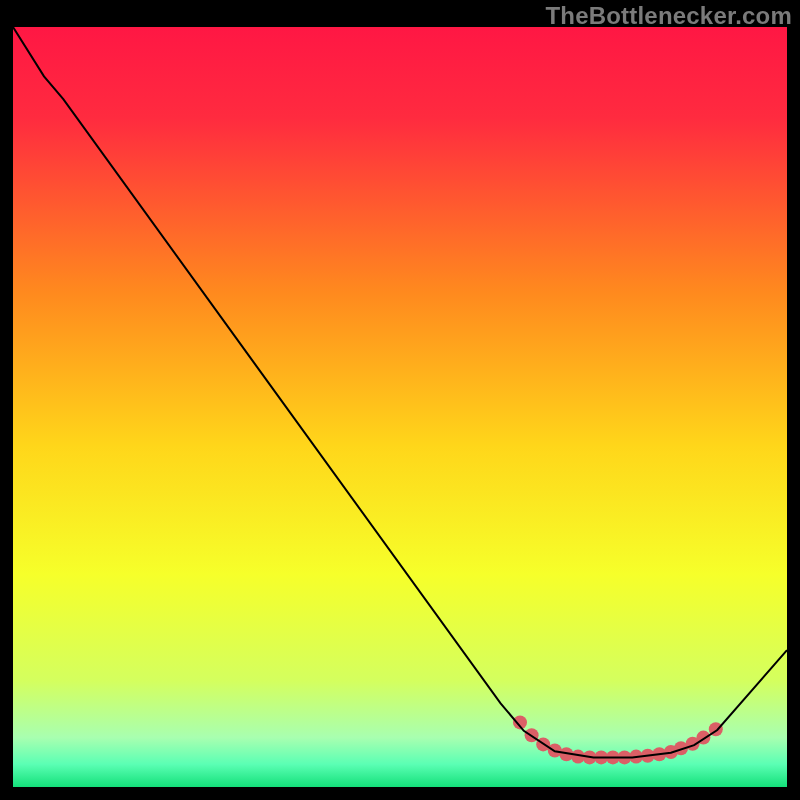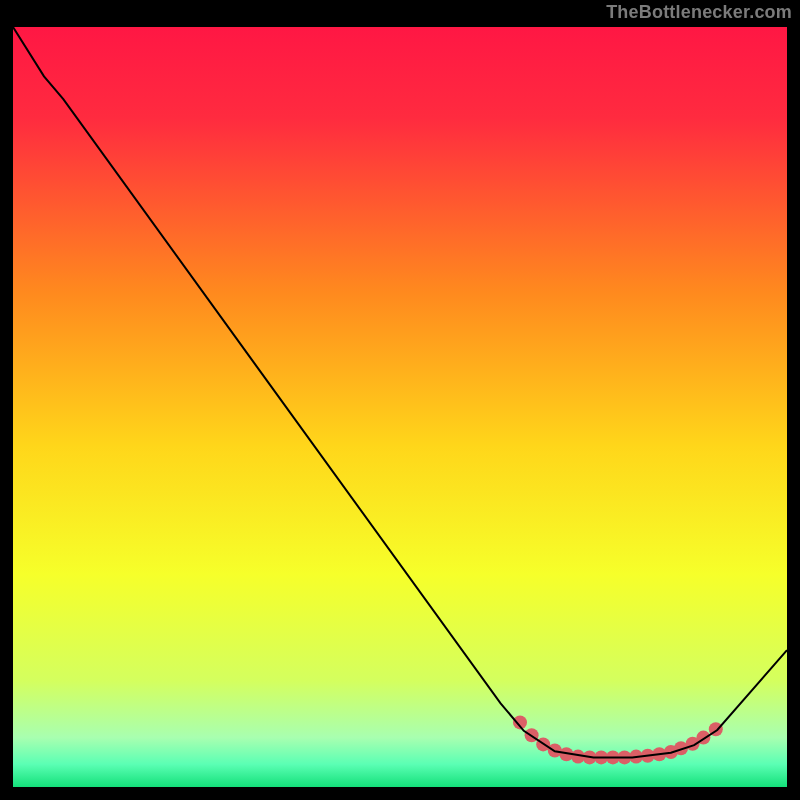--- a/index.html
+++ b/index.html
@@ -14,21 +14,21 @@
   .frame {
     position: relative;
     width: 800px;
     height: 800px;
   }
   .watermark {
     position: absolute;
     top: 2px;
     right: 8px;
     color: #7b7b7b;
-    font-size: 18px;
+    font-size: 24px;
     font-weight: 600;
     letter-spacing: 0.2px;
     z-index: 4;
     user-select: none;
   }
   svg.chart {
     position: absolute;
     left: 0;
     top: 0;
     width: 800px;

